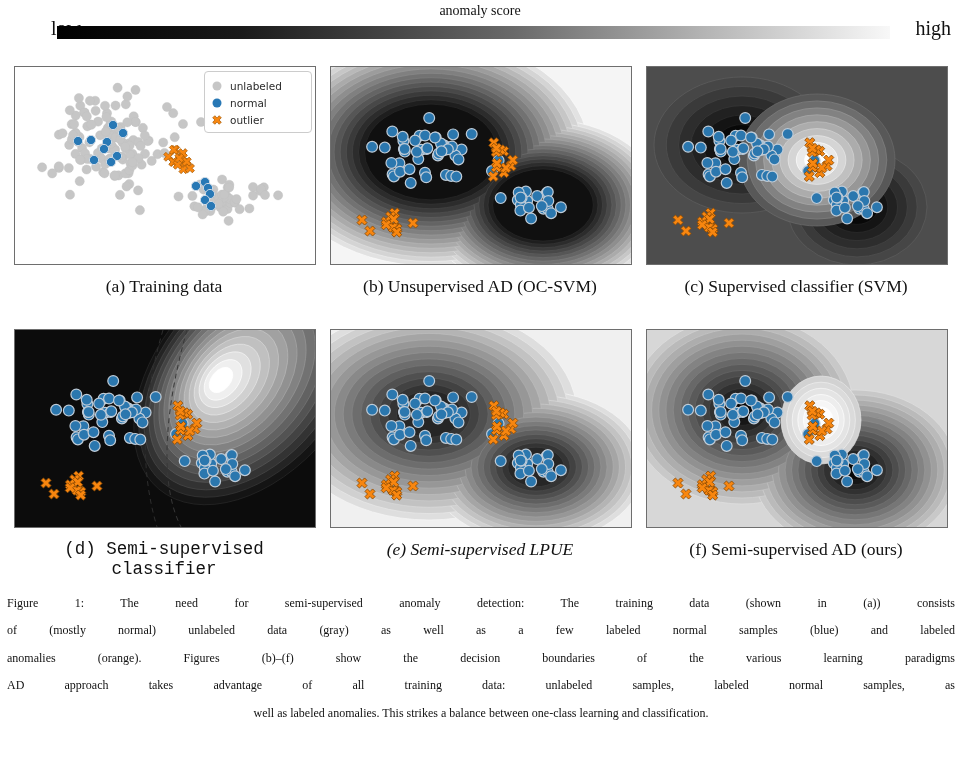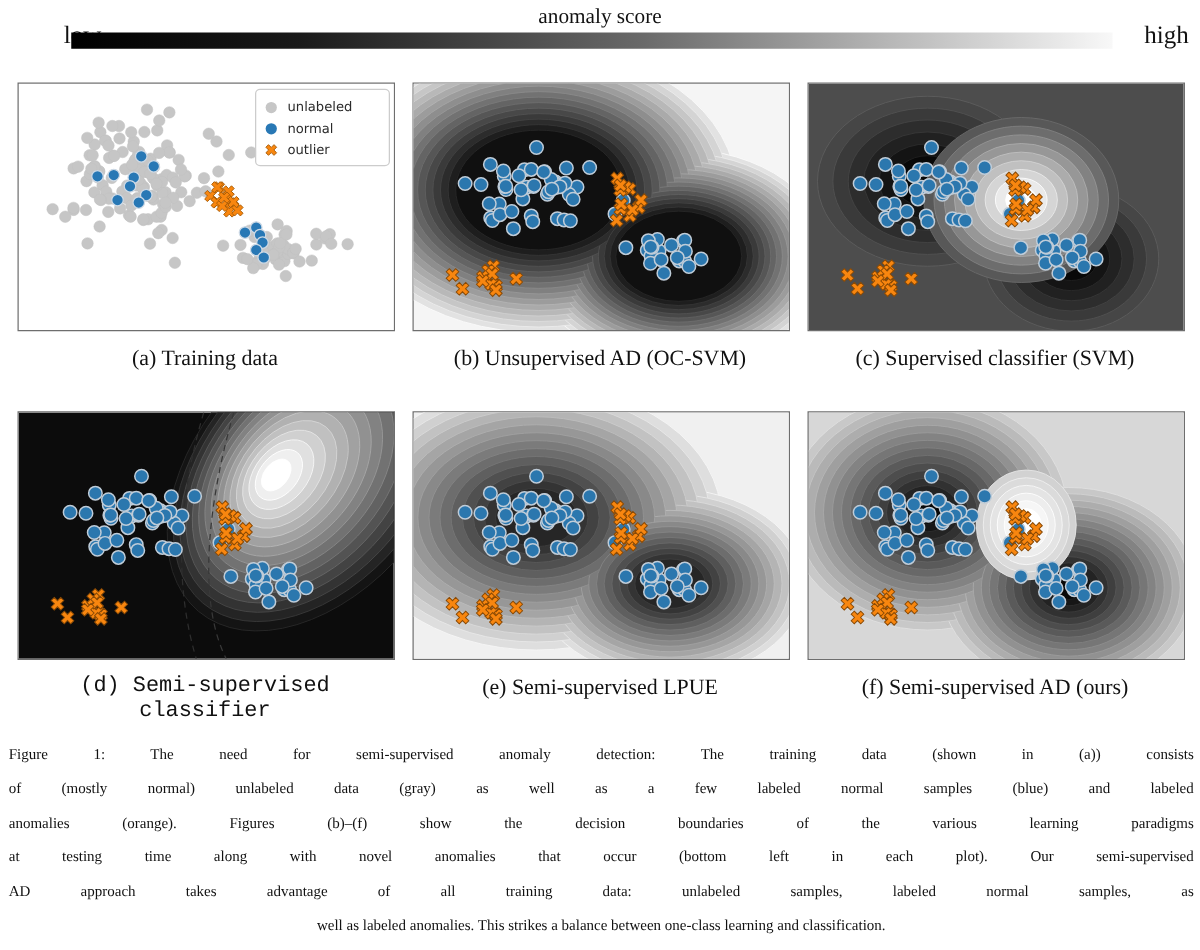--- a/index.html
+++ b/index.html
@@ -1,33 +1,33 @@
 <!DOCTYPE html>
 <html><head>
 <meta charset="utf-8">
 <style>
   html,body{margin:0;padding:0;background:#ffffff;}
   .page{position:relative;width:960px;height:760px;background:#ffffff;
         font-family:"Liberation Serif", serif;color:#111;overflow:hidden;}
 
   
-  .cb-title{position:absolute;top:3px;left:0;width:100%;text-align:center;font-size:17px;}
+  .cb-title{position:absolute;top:3px;left:0;width:100%;text-align:center;font-size:14px;}
   .cb-low{position:absolute;left:7px;top:17px;font-size:20px;margin-left:44px;}
   .cb-high{position:absolute;right:9px;top:17px;font-size:20px;}
   .cb-bar{position:absolute;left:57px;top:26px;width:833px;height:13px;}
 
   
   .panel{position:absolute;width:300px;height:197px;border:1.3px solid #6e6e6e;background:#fff;}
   .panel svg{display:block;}
   #panel-a{left:14px;top:66px;text-align:right;}  #panel-b{left:330px;top:66px;}  #panel-c{left:646px;top:66px;}
   #panel-d{left:14px;top:329px;} #panel-e{left:330px;top:329px;} #panel-f{left:646px;top:329px;}
 
   .subcap{position:absolute;width:300px;text-align:center;font-size:17.5px;}
   #cap-a{left:14px;top:276px;} #cap-b{left:330px;top:276px;} #cap-c{left:646px;top:276px;}
-  #cap-d{left:14px;top:539px;font-family:Liberation Mono, monospace;} #cap-e{left:330px;top:539px;} #cap-f{left:646px;top:539px;}
+  #cap-d{left:14px;top:539px;font-family:Liberation Mono, monospace;} #cap-e{left:330px;top:539px;font-style:italic;} #cap-f{left:646px;top:539px;}
 
   
   .legend{position:absolute;top:4px;right:3px;width:96px;background:rgba(255,255,255,0.92);
           border:1px solid #cccccc;border-radius:4px;padding:5px 4px 4px 6px;
           font-family:"DejaVu Sans", sans-serif;font-size:10.5px;color:#2b2b2b;}
   .legend-row{display:flex;align-items:center;height:17px;}
   .legend-row svg{margin-right:7px;flex:0 0 auto;}
 
   
   .figcap{position:absolute;left:7px;top:590px;width:948px;font-size:12px;line-height:27.4px;}
@@ -917,18 +917,17 @@
   <div class="subcap" id="cap-a">(a) Training data</div>
   <div class="subcap" id="cap-c">(c) Supervised classifier (SVM)</div>
   <div class="subcap" id="cap-d">(d) Semi-supervised classifier</div>
   <div class="subcap" id="cap-e">(e) Semi-supervised LPUE</div>
   <div class="subcap" id="cap-f">(f) Semi-supervised AD (ours)</div>
 
   <div class="figcap">
     <div class="jline">Figure 1: The need for semi-supervised anomaly detection: The training data (shown in (a)) consists</div>
     <div class="jline">of (mostly normal) unlabeled data (gray) as well as a few labeled normal samples (blue) and labeled</div>
     <div class="jline">anomalies (orange). Figures (b)–(f) show the decision boundaries of the various learning paradigms</div>
-    <div class="jline">at testing time along with novel anomalies that occur (bottom left in each plot). Our semi-supervised</div>
     <div class="jline">AD approach takes advantage of all training data: unlabeled samples, labeled normal samples, as</div>
     <div class="lline">well as labeled anomalies. This strikes a balance between one-class learning and classification.</div>
   </div>
 
 </div>
 
 </body></html>

